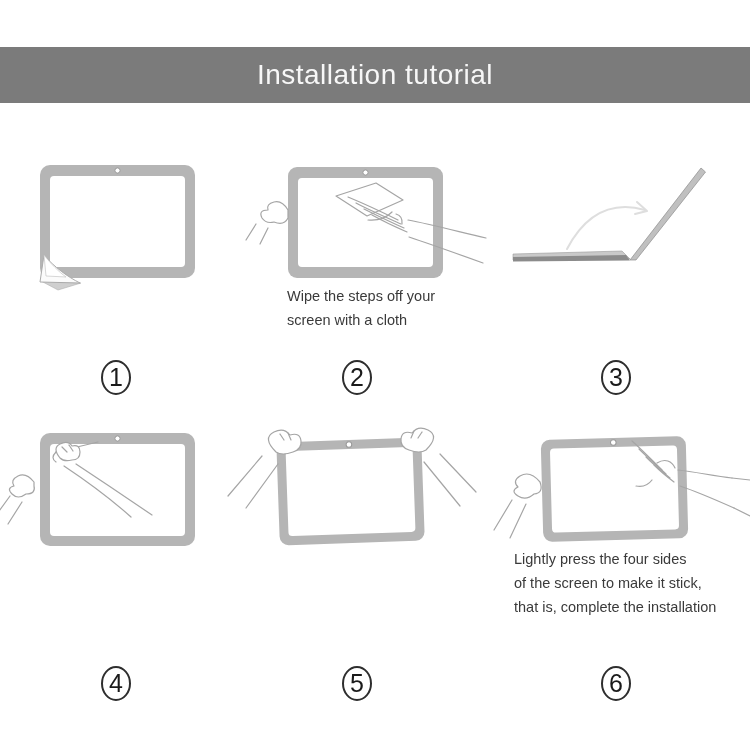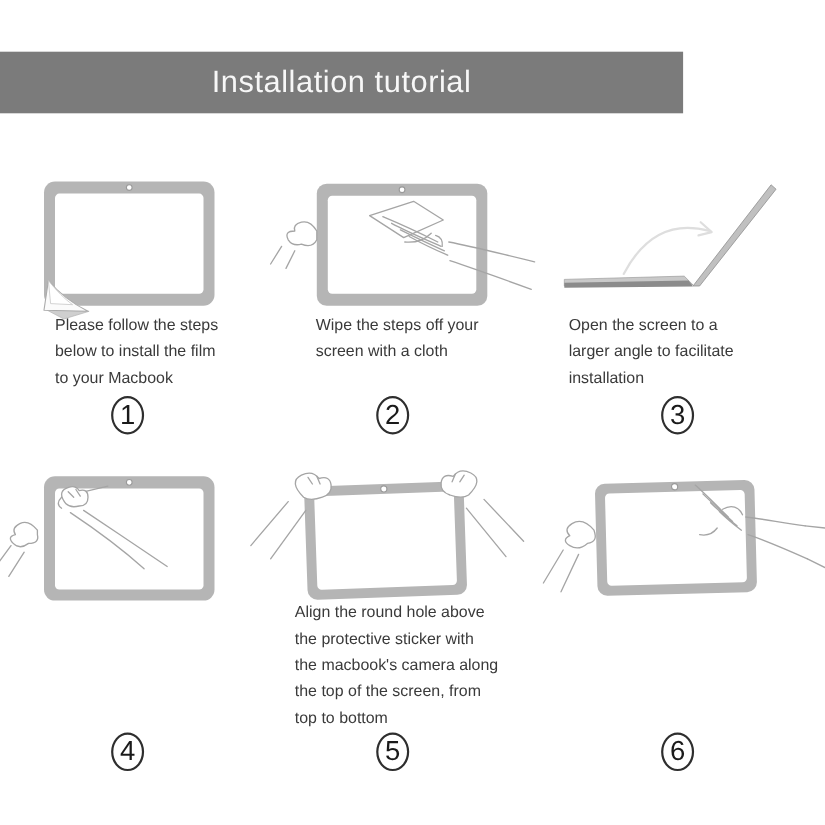--- a/index.html
+++ b/index.html
@@ -3,21 +3,21 @@
 <meta charset="utf-8">
 <title>Installation tutorial</title>
 <style>
   html,body { margin:0; padding:0; background:#ffffff; }
   .canvas {
     position:relative; width:750px; height:750px; margin:0 auto;
     background:#ffffff; overflow:hidden;
     font-family:"Liberation Sans", sans-serif;
   }
   .banner {
-    position:absolute; left:0; top:47px; width:621px; height:56px;
+    position:absolute; left:0; top:47px; width:750px; height:56px;
     background:#7b7b7b; display:flex; align-items:center; justify-content:center;
   }
   .banner .title {
     margin:0; font-size:28px; font-weight:400; color:#f7f7f7; letter-spacing:0.5px;
   }
   .caption {
     position:absolute; margin:0; font-size:14.5px; line-height:24px;
     color:#3a3a3a; white-space:pre;
   }
   .badge {
@@ -148,33 +148,25 @@
       <path d="M174,62 C166,56 159,50 154,45"></path>
       <path d="M157,43 C165,38 172,41 175,48"></path>
       <path d="M152,60 Q146,68 136,66"></path>
       <path d="M178,50 C196,52 214,56 232,58"></path>
       <path d="M180,66 C198,72 216,80 234,88"></path>
       <path d="M232,58 L250,60"></path>
       <path d="M234,88 L250,96"></path>
     </g>
   </svg>
 
-  <p class="caption" style="left:50px;  top:284px;">Please follow the steps
-below to install the film
-to your Macbook</p>
   <p class="caption" style="left:287px; top:284px;">Wipe the steps off your
 screen with a cloth</p>
-  <p class="caption" style="left:517px; top:284px;">Open the screen to a
-larger angle to facilitate
-installation</p>
-  <p class="caption" style="left:268px; top:545px;">Align the round hole above
-the protective sticker with
-the macbook's camera along
-the top of the screen, from
-top to bottom</p>
+  <p class="caption" style="left:514px; top:547px;">Lightly press the four sides
+of the screen to make it stick,
+that is, complete the installation</p>
 
   <span class="badge" style="left:101px; top:360px;">1</span>
   <span class="badge" style="left:342px; top:360px;">2</span>
   <span class="badge" style="left:601px; top:360px;">3</span>
   <span class="badge" style="left:101px; top:666px;">4</span>
   <span class="badge" style="left:342px; top:666px;">5</span>
   <span class="badge" style="left:601px; top:666px;">6</span>
 
 </div>
 

